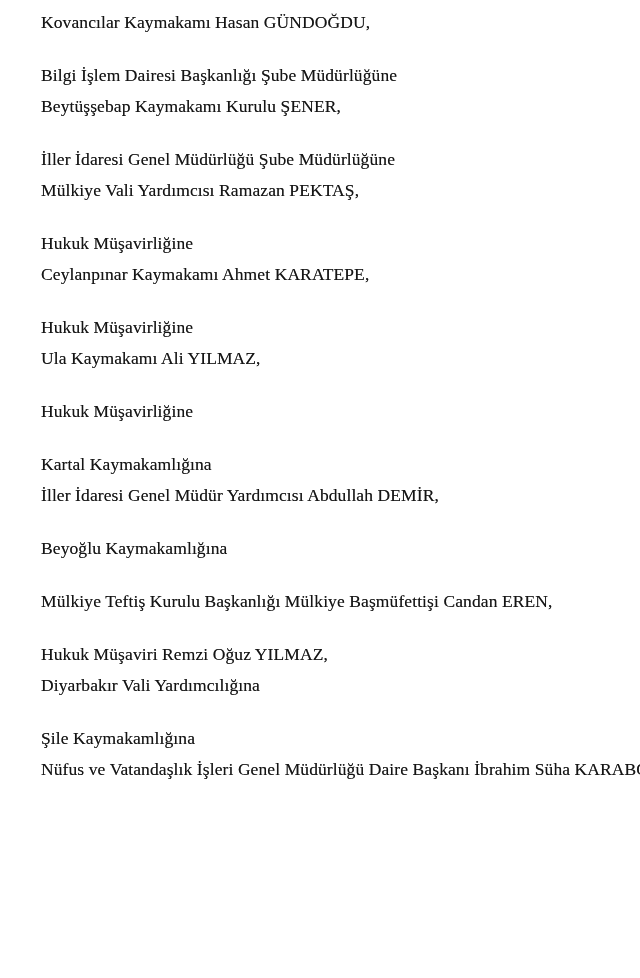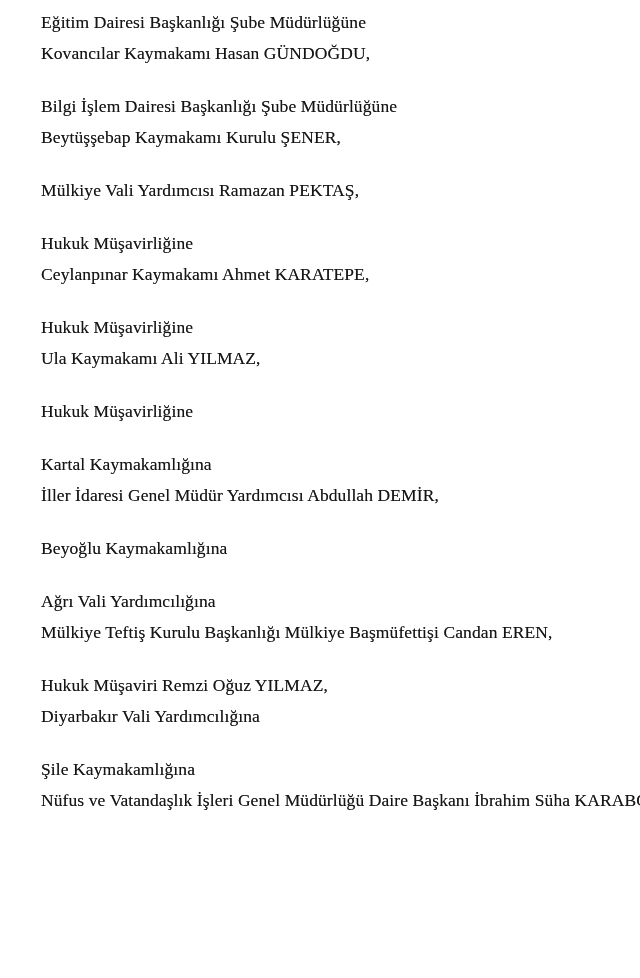--- a/index.html
+++ b/index.html
@@ -34,30 +34,30 @@
     text-shadow: 0 0 0.6px rgba(20,20,20,0.55);
   }
 </style>
 </head>
 <body>
 
 <main class="page">
 
   <div id="entries-container">
     <div class="entry">
-      <p class="line">Eğitim Dairesi Başkanlığı Şube Müdürlüğüne</p>
       <p class="line">Kovancılar Kaymakamı Hasan GÜNDOĞDU,</p>
     </div>
 
     <div class="entry">
       <p class="line">Bilgi İşlem Dairesi Başkanlığı Şube Müdürlüğüne</p>
       <p class="line">Beytüşşebap Kaymakamı Kurulu ŞENER,</p>
     </div>
 
     <div class="entry">
+      <p class="line">İller İdaresi Genel Müdürlüğü Şube Müdürlüğüne</p>
       <p class="line">Mülkiye Vali Yardımcısı Ramazan PEKTAŞ,</p>
     </div>
 
     <div class="entry">
       <p class="line">Hukuk Müşavirliğine</p>
       <p class="line">Ceylanpınar Kaymakamı Ahmet KARATEPE,</p>
     </div>
 
     <div class="entry">
       <p class="line">Hukuk Müşavirliğine</p>
@@ -71,21 +71,20 @@
     <div class="entry">
       <p class="line">Kartal Kaymakamlığına</p>
       <p class="line">İller İdaresi Genel Müdür Yardımcısı Abdullah DEMİR,</p>
     </div>
 
     <div class="entry">
       <p class="line">Beyoğlu Kaymakamlığına</p>
     </div>
 
     <div class="entry">
-      <p class="line">Ağrı Vali Yardımcılığına</p>
       <p class="line">Mülkiye Teftiş Kurulu Başkanlığı Mülkiye Başmüfettişi Candan EREN,</p>
     </div>
 
     <div class="entry">
       <p class="line">Hukuk Müşaviri Remzi Oğuz YILMAZ,</p>
       <p class="line">Diyarbakır Vali Yardımcılığına</p>
     </div>
 
     <div class="entry">
       <p class="line">Şile Kaymakamlığına</p>

